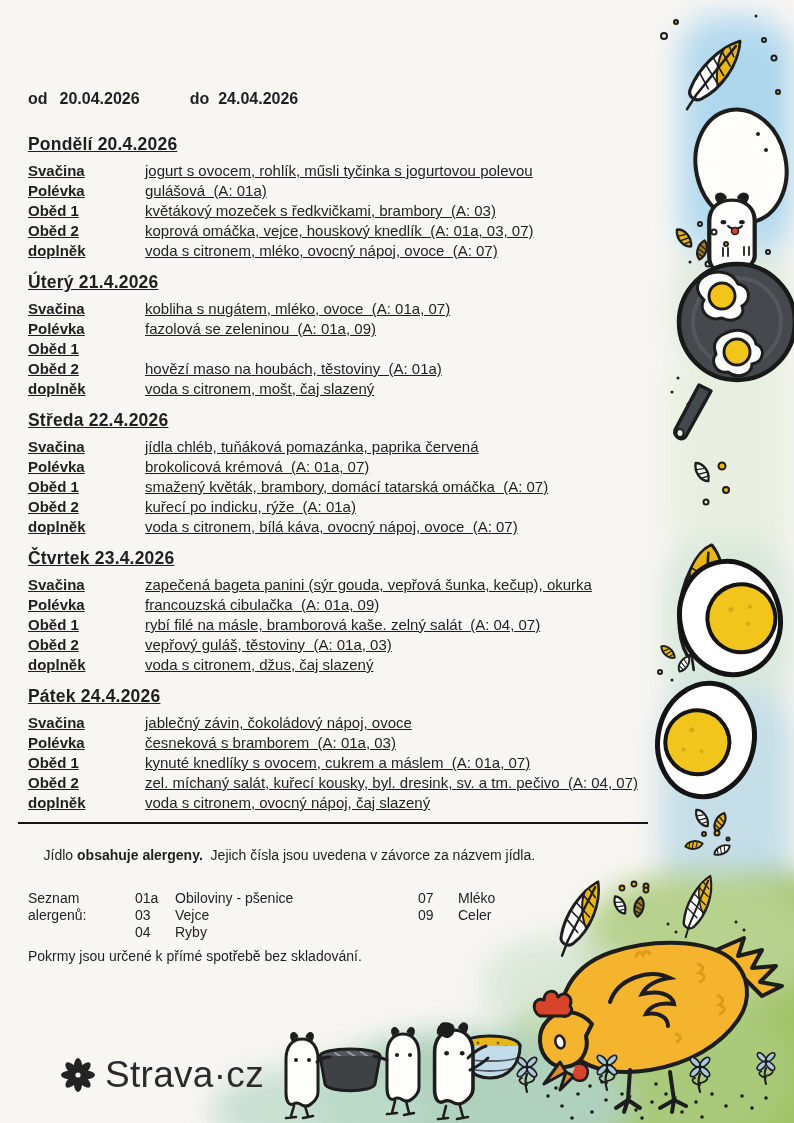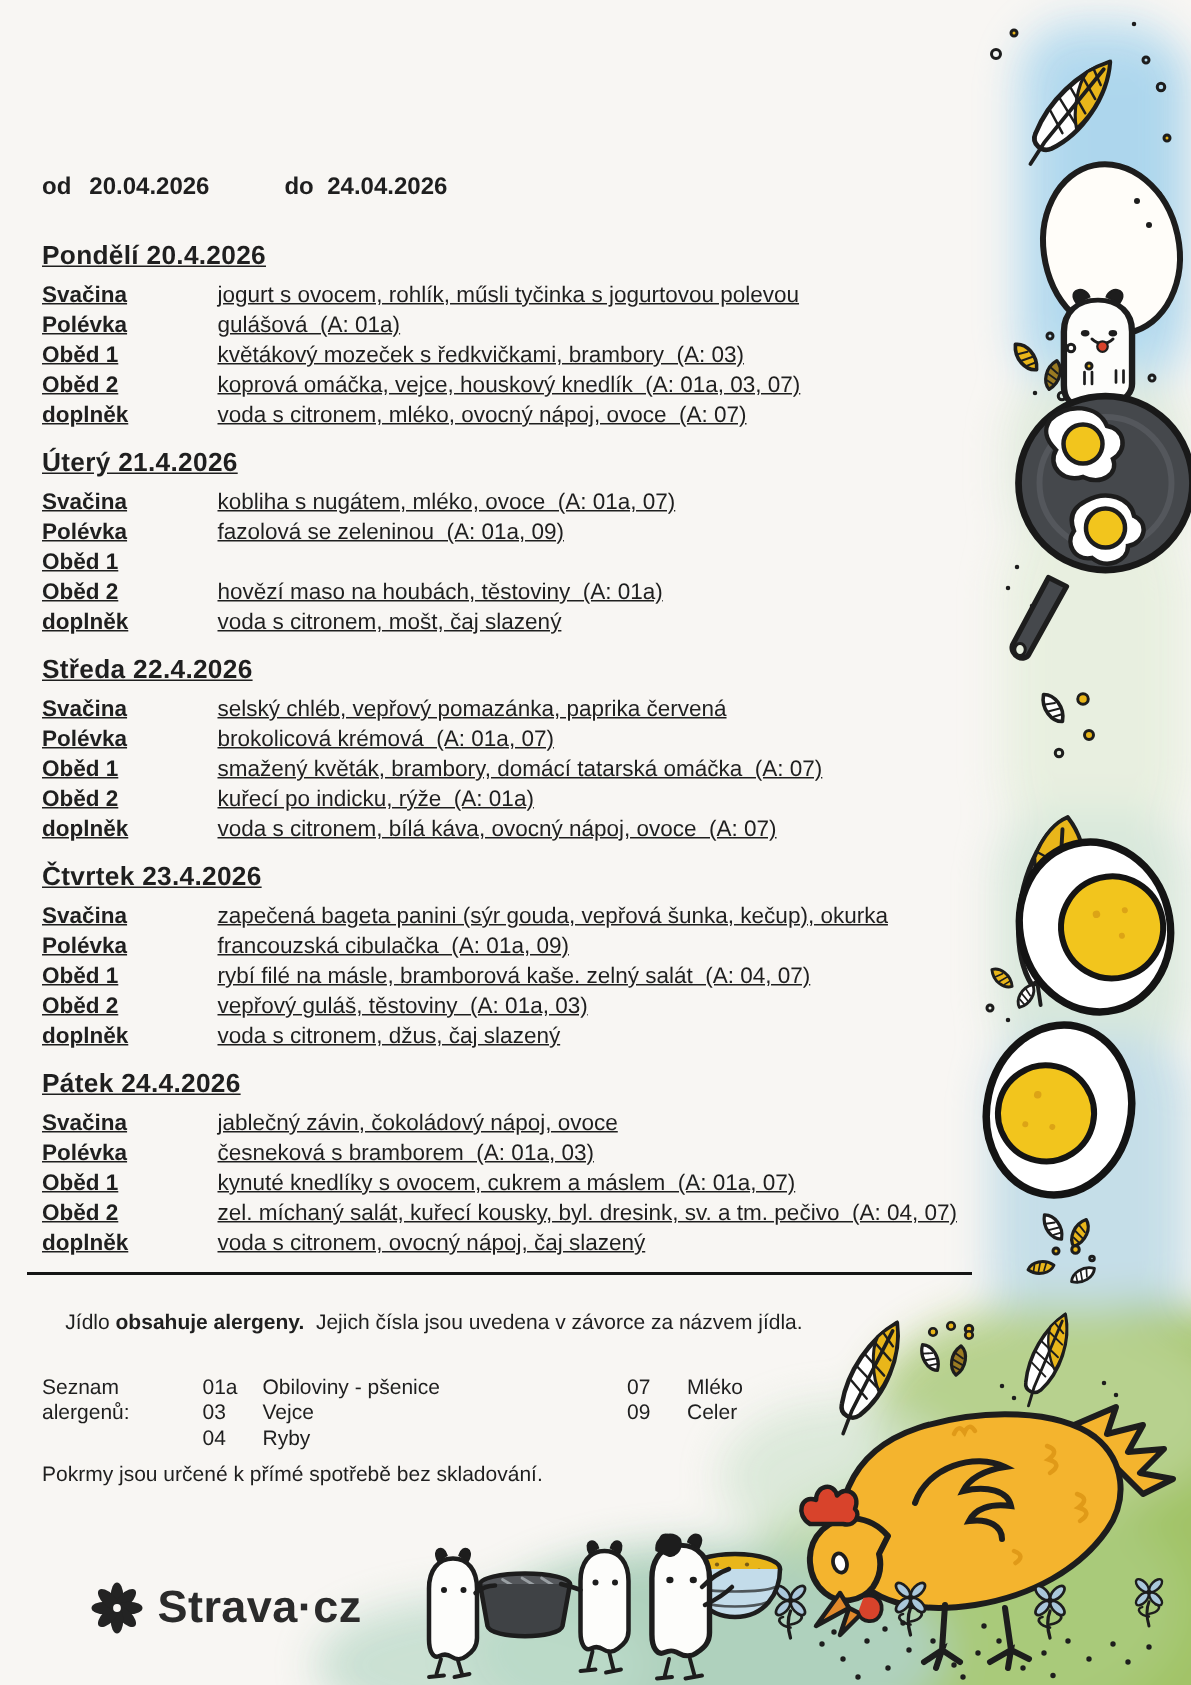--- a/index.html
+++ b/index.html
@@ -1,20 +1,20 @@
 <!DOCTYPE html>
 <html><head>
 <meta charset="utf-8">
 <style>
   html,body{margin:0;padding:0;}
   body{width:794px;height:1123px;background:#f8f6f3;font-family:"Liberation Sans","DejaVu Sans",sans-serif;color:#1f1f1f;overflow:hidden;}
   #page{position:relative;width:794px;height:1123px;}
   .decor{position:absolute;left:0;top:0;z-index:0;}
   .content{position:absolute;left:28px;top:0;width:652px;z-index:1;}
-  .date-line{padding-top:116px;font-size:16px;font-weight:bold;line-height:18px;display:flex;}
+  .date-line{padding-top:90px;font-size:16px;font-weight:bold;line-height:18px;display:flex;}
   .date-line .gap-s{margin-right:12px;}
   .date-line .gap-l{margin-right:50px;}
   .date-line .gap-m{margin-right:9px;}
   .day{margin-top:10px;text-decoration:underline;}
   .day:first-of-type{margin-top:25px;}
   .day-title{font-size:17.5px;font-weight:bold;margin:0;line-height:23px;letter-spacing:.2px;}
   .rows{margin-top:5px;}
   .row{display:flex;font-size:15px;line-height:20px;}
   .row-label{flex:0 0 117px;font-weight:bold;}
   .row-text{white-space:pre;}
@@ -22,21 +22,21 @@
   .allergen-note{margin-top:6px;font-size:14px;line-height:17px;white-space:pre;}
   .allergen-note .b{font-weight:bold;}
   .allergen-block{margin-top:9px;display:flex;font-size:14px;line-height:17px;}
   .allergen-block-label{flex:0 0 107px;}
   .allergen-col{display:flex;flex-direction:column;}
   .allergen-col.c1{flex:0 0 283px;}
   .allergen-row{display:flex;}
   .allergen-code{flex:0 0 40px;}
   .storage-note{margin-top:7px;font-size:14px;line-height:17px;}
   .logo{position:absolute;left:60px;top:1054px;display:flex;align-items:center;z-index:1;}
-  .logo-text{font-size:30px;font-weight:700;margin-left:9px;letter-spacing:.3px;color:#2b2b2b;}
+  .logo-text{font-size:37px;font-weight:400;margin-left:9px;letter-spacing:.3px;color:#2b2b2b;}
 </style>
 </head>
 <body>
 
 <div id="page">
 
 <svg class="decor" width="794" height="1123" viewBox="0 0 794 1123">
   <defs>
     <filter id="wash" x="-30%" y="-30%" width="160%" height="160%">
           <feGaussianBlur stdDeviation="14"></feGaussianBlur>
@@ -359,21 +359,21 @@
     <span class="row-text">voda s citronem, mošt, čaj slazený</span>
   </div>
 </div>
   </section>
 
   <section class="day">
     <h2 class="day-title">Středa 22.4.2026</h2>
     <div class="rows">
   <div class="row">
     <span class="row-label">Svačina</span>
-    <span class="row-text">selský chléb, vepřový pomazánka, paprika červená</span>
+    <span class="row-text">jídla chléb, tuňáková pomazánka, paprika červená</span>
   </div>
 
   <div class="row">
     <span class="row-label">Polévka</span>
     <span class="row-text">brokolicová krémová  (A: 01a, 07)</span>
   </div>
 
   <div class="row">
     <span class="row-label">Oběd 1</span>
     <span class="row-text">smažený květák, brambory, domácí tatarská omáčka  (A: 07)</span>

